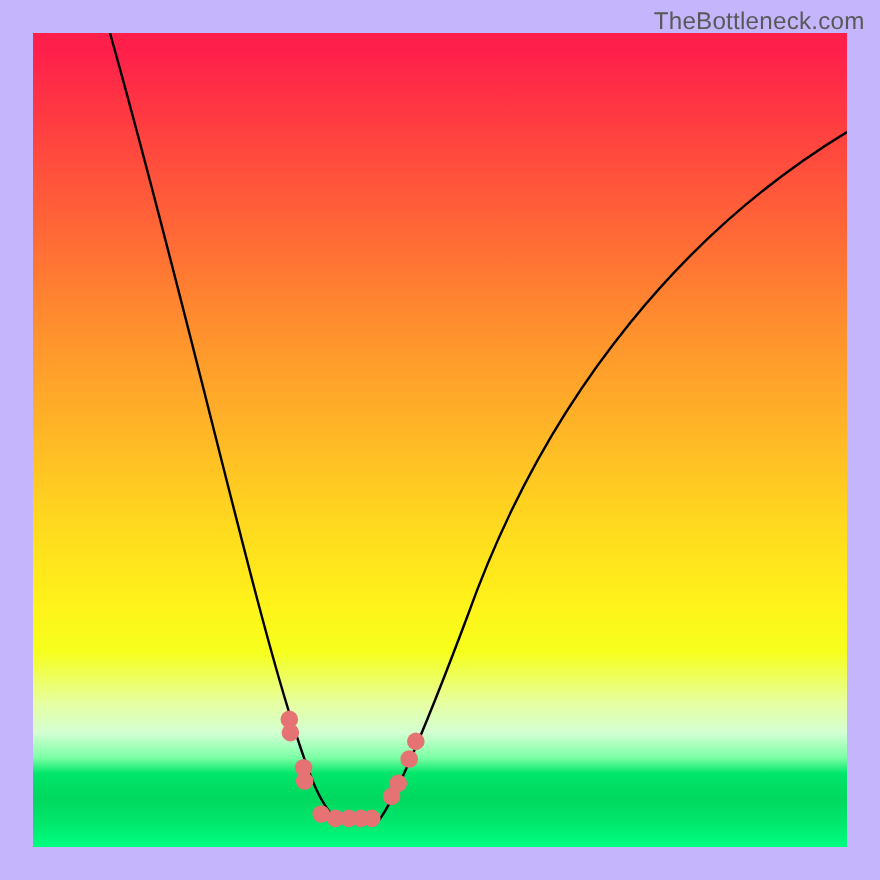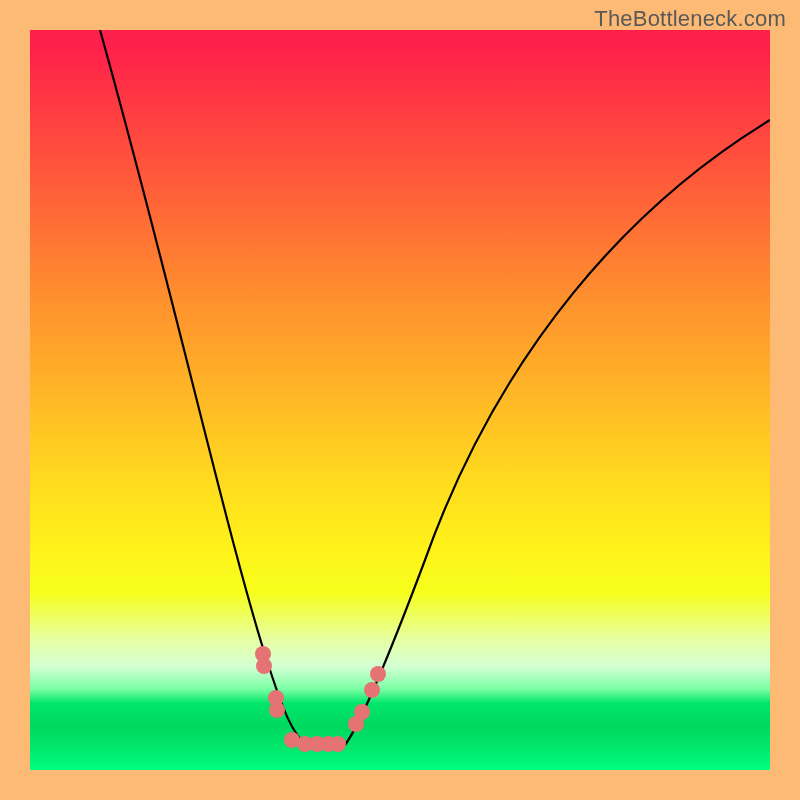--- a/index.html
+++ b/index.html
@@ -10,21 +10,21 @@
     overflow: hidden;
     background: #000;
     font-family: Arial, Helvetica, sans-serif;
   }
   .frame {
     position: absolute;
     left: 0;
     top: 0;
     width: 800px;
     height: 800px;
-    background: #fdba74;
+    background: #c4b5fd;
   }
   .watermark {
     position: absolute;
     top: 6px;
     right: 14px;
     color: #595959;
     font-size: 22px;
     font-weight: 500;
     letter-spacing: 0.2px;
     z-index: 10;

